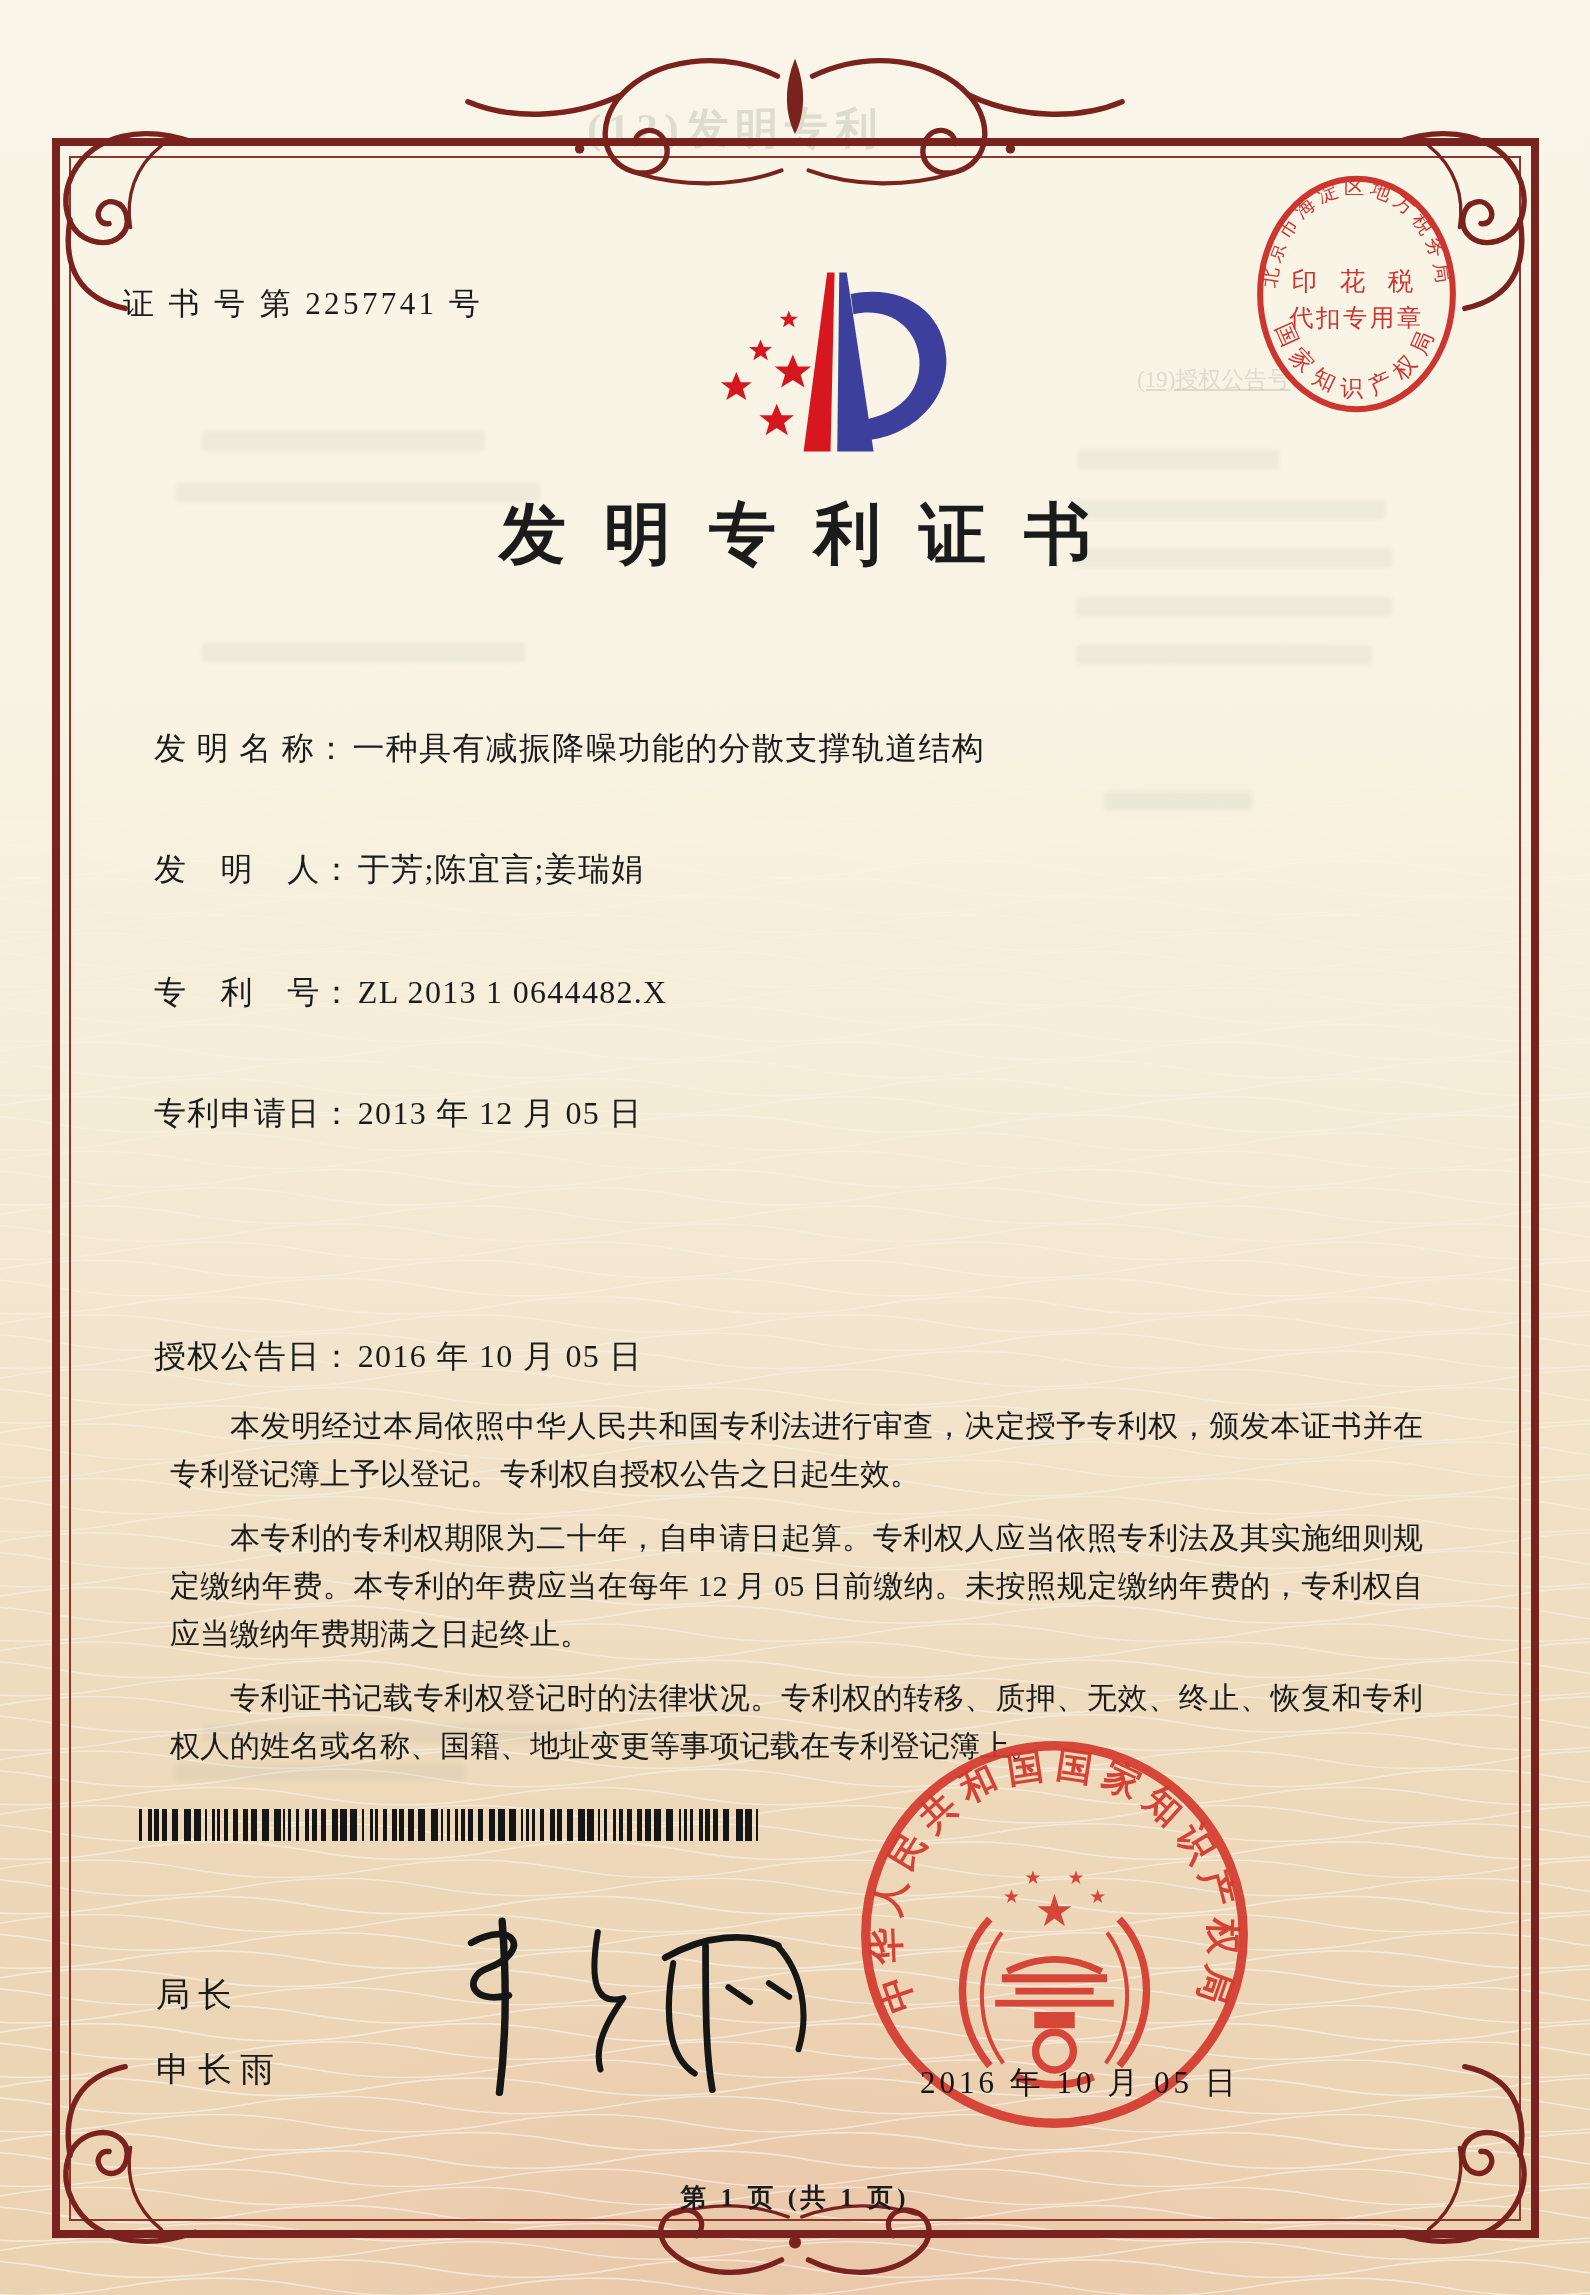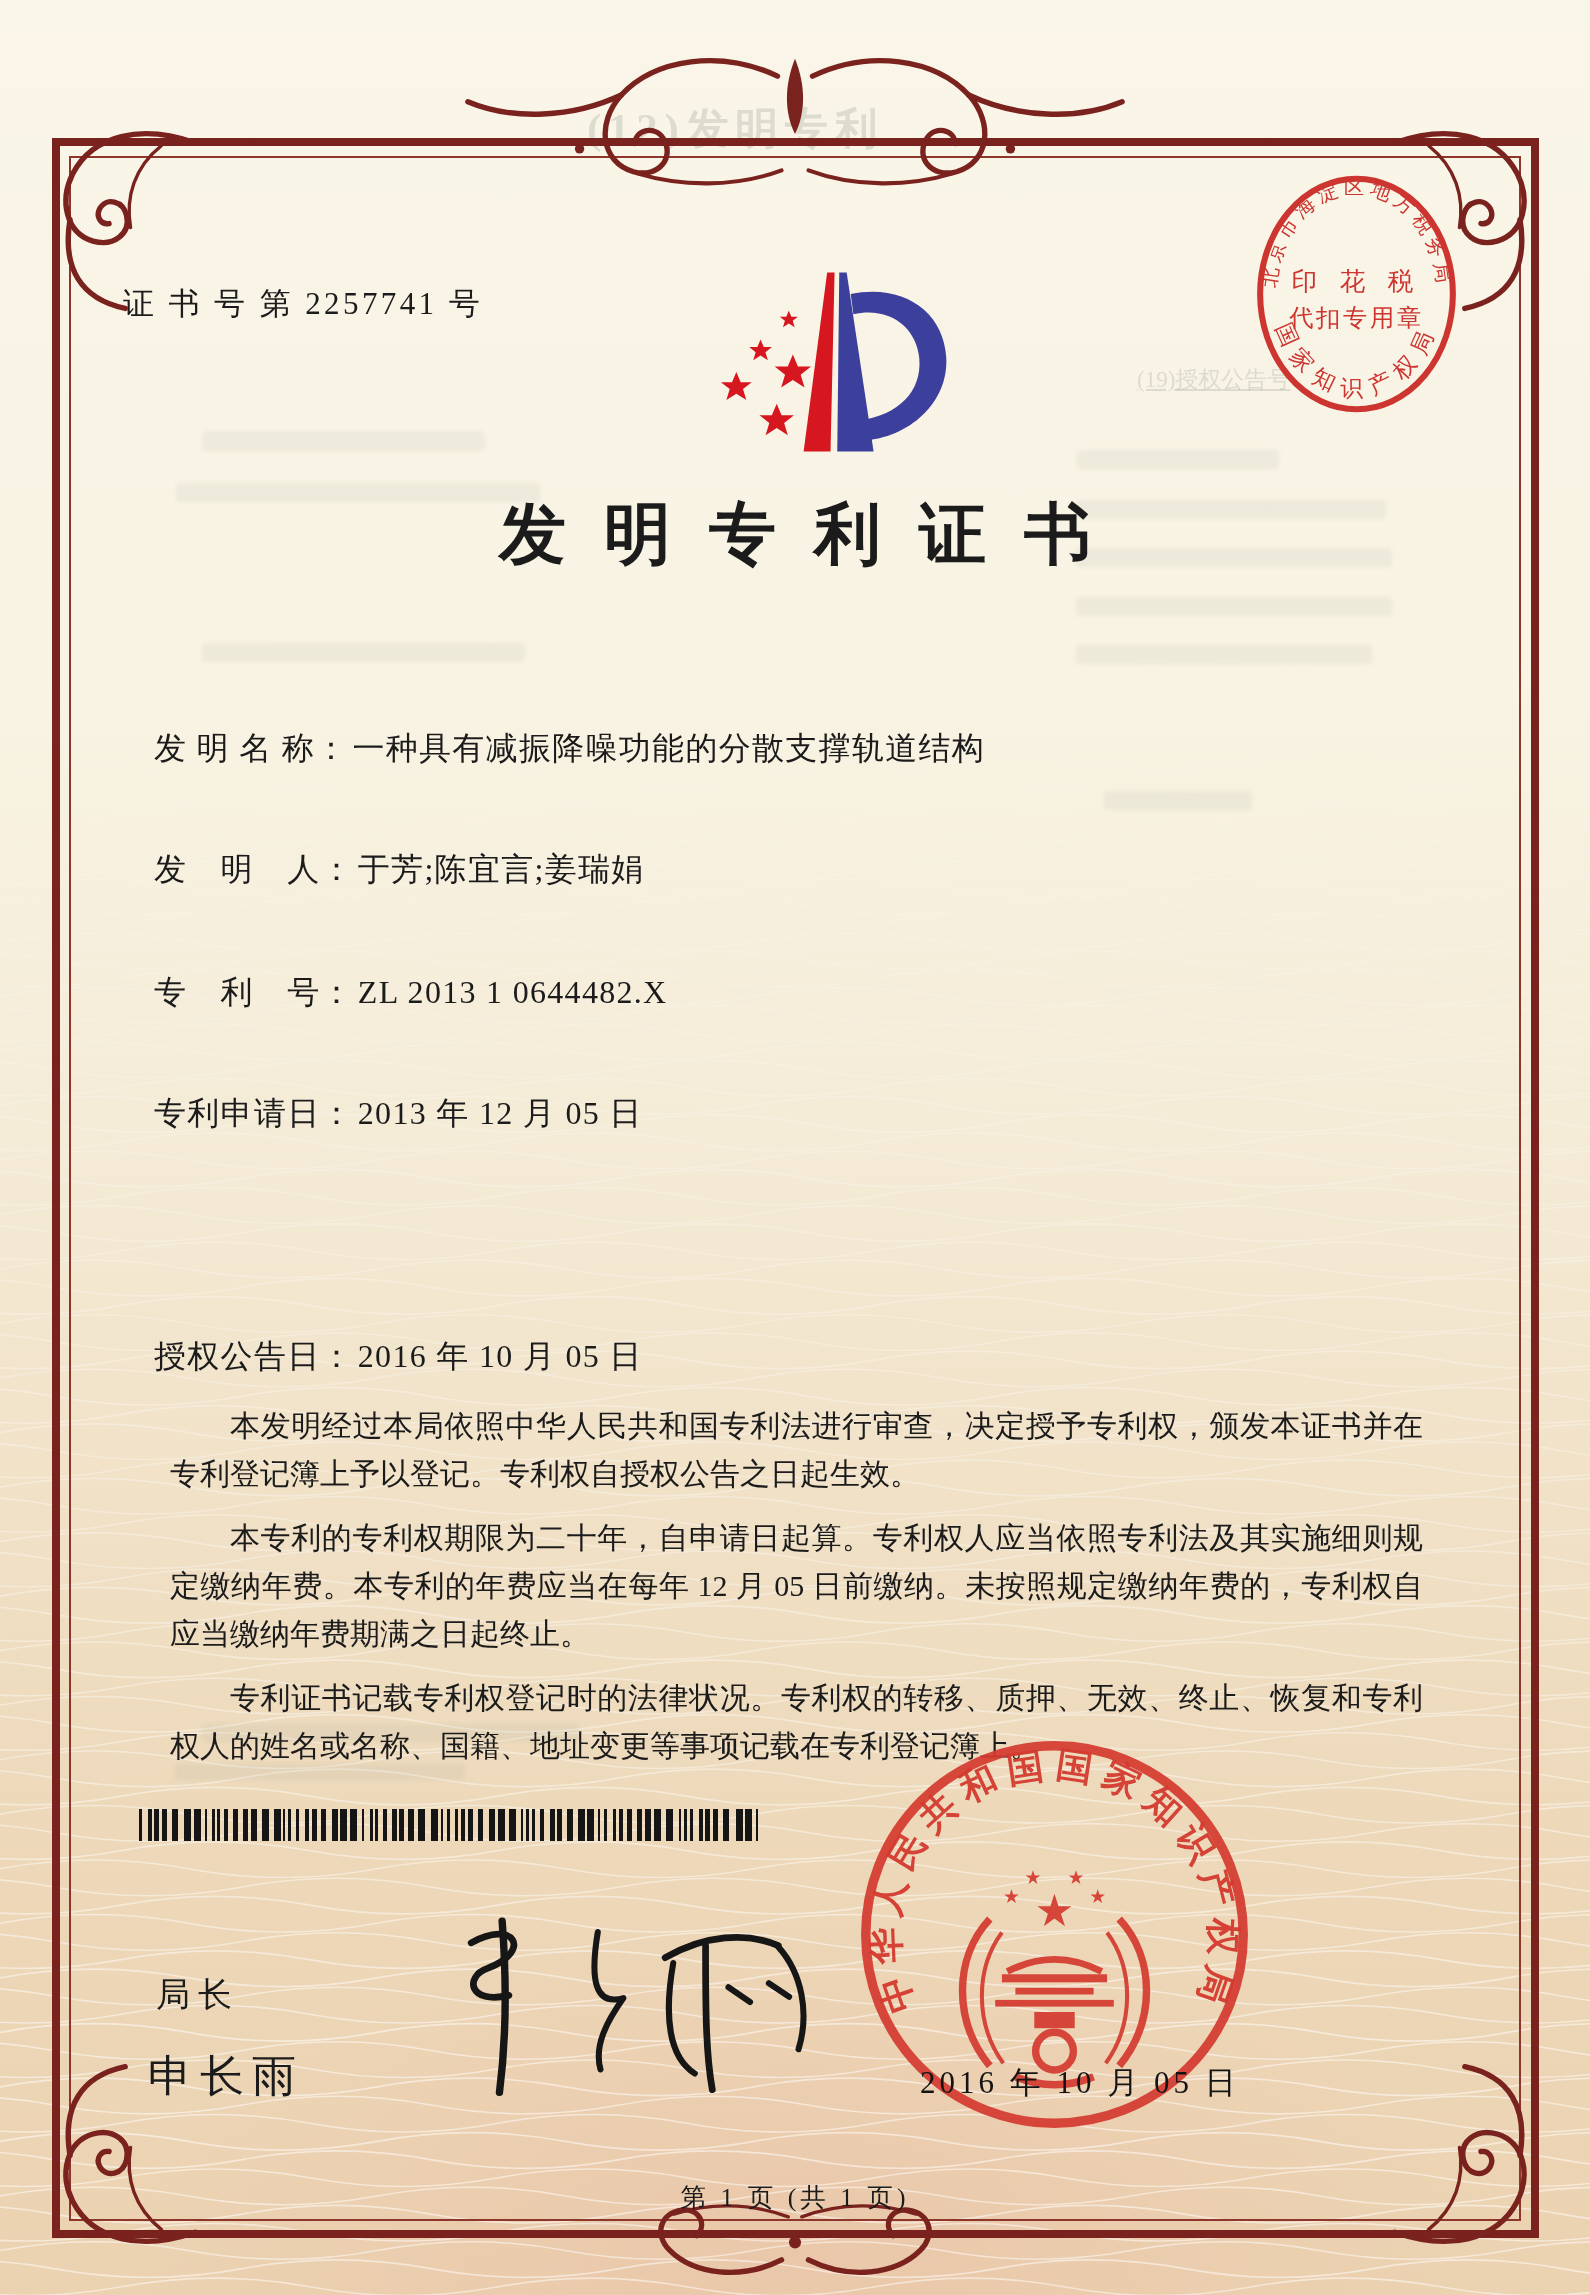--- a/index.html
+++ b/index.html
@@ -44,25 +44,25 @@
   .flabel{margin-right:4px;}
   
   .body-block{position:absolute;left:154px;top:1386px;width:1285px;
     font-size:30px;line-height:48px;text-align:justify;}
   .body-block p{margin:16px;text-indent:2em;}
   
   #barcode{position:absolute;left:139px;top:1809px;width:634px;height:32px;}
   #barcode i{position:absolute;top:0;bottom:0;background:#151515;}
   
   .signer-title{position:absolute;left:156px;top:1972px;font-size:34px;letter-spacing:8px;}
-  .signer-name{position:absolute;left:148px;top:2047px;font-size:44px;letter-spacing:8px;}
+  .signer-name{position:absolute;left:156px;top:2047px;font-size:34px;letter-spacing:8px;}
   .signature{position:absolute;left:401px;top:1893px;width:465px;height:229px;}
   
   .seal-date{position:absolute;left:920px;top:2062px;font-size:31px;letter-spacing:4px;color:#141414;}
-  .footer{position:absolute;left:0;right:0;top:2180px;text-align:center;font-size:25.6px;letter-spacing:4px;}
+  .footer{position:absolute;left:0;right:0;top:2180px;text-align:center;font-size:25.6px;letter-spacing:4px;font-weight:bold;}
   .seal-svg{position:absolute;left:857px;top:1737px;}
   .stamp-svg{position:absolute;left:1250px;top:170px;opacity:0.94;}
   .logo-svg{position:absolute;left:661px;top:271px;}
 </style>
 </head>
 <body>
 
 <div class="page">
 
   <svg id="waves" class="layer" width="1590" height="2295" viewBox="0 0 2362 3409">

